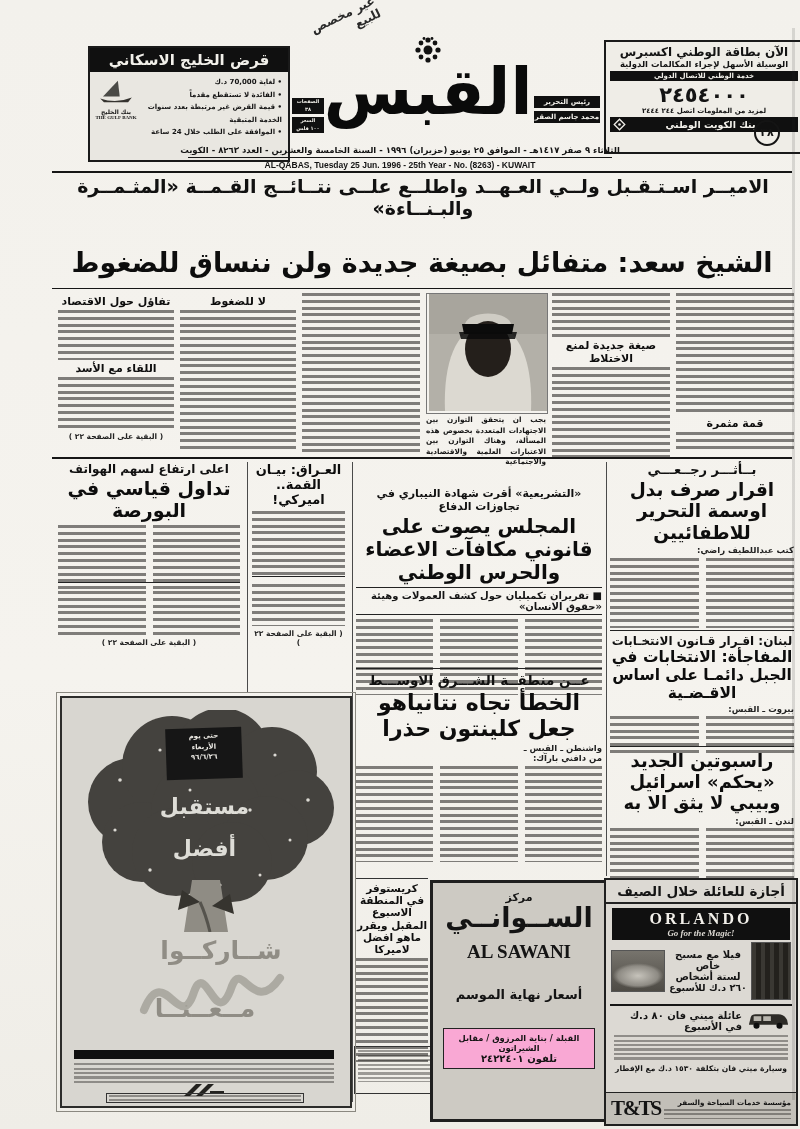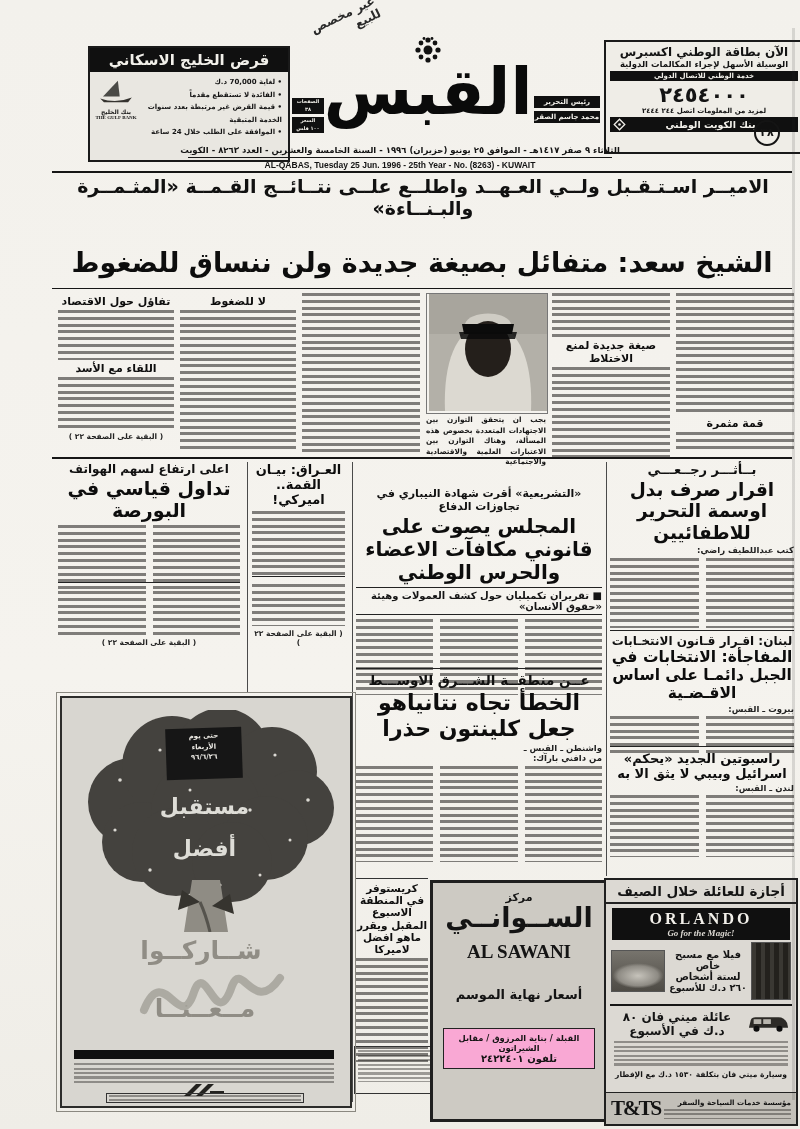--- a/index.html
+++ b/index.html
@@ -185,21 +185,21 @@
     <div class="kick" style="font-size:12px;">لبنان: اقـرار قـانون الانتخـابات</div>
     <div class="hl" style="font-size:15.5px;margin:1px 0;">المفاجأة: الانتخابات في الجبل دائمـا على اساس الاقـضـية</div>
     <div class="byl">بيروت ـ القبس:</div>
     <div class="cols" style="margin-top:2px;">
       <div class="ft" style="height:38px;"></div>
       <div class="ft" style="height:38px;"></div>
     </div>
   </div>
 
   <div class="abs" style="left:610px;top:746px;width:184px;height:130px;border-top:1.5px solid #222;padding-top:4px;">
-    <div class="hl" style="font-size:13px;">راسبوتين الجديد «يحكم» اسرائيل وبيبي لا يثق الا به</div>
+    <div class="hl" style="font-size:18px;">راسبوتين الجديد «يحكم» اسرائيل وبيبي لا يثق الا به</div>
     <div class="byl" style="margin-top:2px;">لندن ـ القبس:</div>
     <div class="cols" style="margin-top:2px;">
       <div class="ft" style="height:62px;"></div>
       <div class="ft" style="height:62px;"></div>
     </div>
   </div>
 
   <div class="abs" style="left:356px;top:462px;width:246px;height:204px;margin-top:25px;">
     <div class="kick" style="font-size:11px;">«التشريعية» أقرت شهادة النيباري في تجاوزات الدفاع</div>
     <div class="hl" style="font-size:20px;margin:2px 0;">المجلس يصوت على قانوني مكافآت الاعضاء والحرس الوطني</div>
@@ -295,21 +295,21 @@
       <path d="M160,184 L142,196 L164,204 Z" fill="#36342f"></path>
       <path d="M130,192 Q136,205 140,222" stroke="#55534d" stroke-width="3" fill="none"></path>
     </svg>
     <div class="abs sign" style="left:104px;top:30px;width:76px;height:48px;">
       <div>حتى يوم</div>
       <div>الأربعاء</div>
       <div>٩٦/٦/٢٦</div>
     </div>
     <div class="abs treeword" style="left:40px;top:96px;width:205px;font-size:22px;">مستقبل</div>
     <div class="abs treeword" style="left:40px;top:138px;width:205px;font-size:22px;letter-spacing:12px;">أفضل</div>
-    <div class="abs shareword" style="left:24px;top:238px;width:230px;font-size:25px;">شــاركــوا</div>
+    <div class="abs shareword" style="left:44px;top:238px;width:230px;font-size:25px;">شــاركــوا</div>
     <div class="abs shareword" style="left:28px;top:296px;width:230px;font-size:25px;">مــعــنــا</div>
     <svg class="abs" style="left:70px;top:252px;" width="160" height="96" viewBox="0 0 160 96">
       <path d="M12,60 C32,10 48,86 62,42 C74,8 84,84 100,36 C110,10 122,66 148,28" stroke="#a5a29a" stroke-width="8" fill="none" stroke-linecap="round" opacity=".85"></path>
     </svg>
     <div class="abs blackbox" style="left:12px;top:352px;width:260px;height:9px;"></div>
     <div class="abs ft-l" style="left:12px;top:365px;width:260px;height:20px;"></div>
     <svg class="abs" style="left:118px;top:384px;" width="48" height="18" viewBox="0 0 48 18">
       <path d="M4,14 L16,2 L22,2 L10,14 Z" fill="#23221f"></path>
       <path d="M16,14 L28,2 L34,2 L22,14 Z" fill="#23221f"></path>
       <rect x="30" y="9" width="14" height="3" fill="#23221f"></rect>
@@ -347,21 +347,21 @@
     </div>
     <div class="rule" style="height:2px;margin:4px 4px;"></div>
     <div style="display:flex;align-items:center;gap:4px;padding:0 6px;">
       <svg width="44" height="20" viewBox="0 0 46 20">
         <path d="M3,14 L5,6 Q6,3 10,3 L34,3 Q40,3 43,9 L44,14 Z" fill="#2d2b27"></path>
         <rect x="8" y="5" width="8" height="5" fill="#b9b6ae"></rect>
           <rect x="18" y="5" width="8" height="5" fill="#b9b6ae"></rect>
         <circle cx="11" cy="15" r="3.2" fill="#0d0d0d"></circle>
           <circle cx="35" cy="15" r="3.2" fill="#0d0d0d"></circle>
       </svg>
-      <div class="b" style="font-size:12px;flex:1;text-align:center;">عائلة ميني فان ٨٠ د.ك في الأسبوع</div>
+      <div class="b" style="font-size:10px;flex:1;">عائلة ميني فان ٨٠ د.ك في الأسبوع</div>
     </div>
     <div class="ft-l" style="height:26px;margin:3px 8px;"></div>
     <div class="b c" style="font-size:7.6px;">وسيارة ميني فان بتكلفة ١٥٣٠ د.ك مع الإفطار</div>
     <div style="margin-top:auto;background:#c2bfb8;border-top:1.5px solid #222;display:flex;align-items:center;padding:3px 5px;gap:4px;">
       <div style="flex:1;">
         <div class="b" style="font-size:7.2px;">مؤسسة خدمات السياحة والسفر</div>
         <div class="ft-l" style="height:10px;margin-top:2px;"></div>
       </div>
       <div class="b ltr serif" style="font-size:21px;letter-spacing:-2px;">T&amp;TS</div>
     </div>

